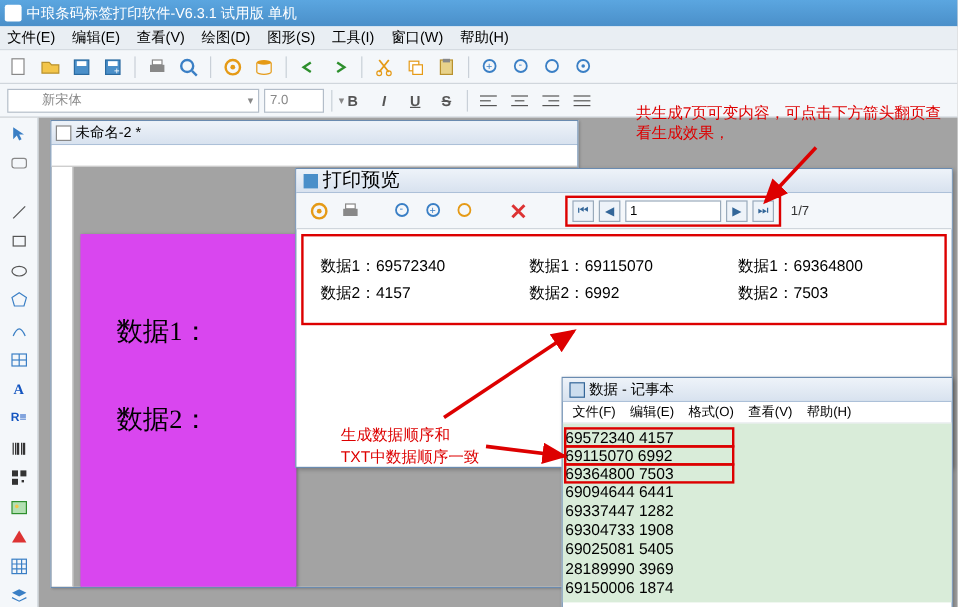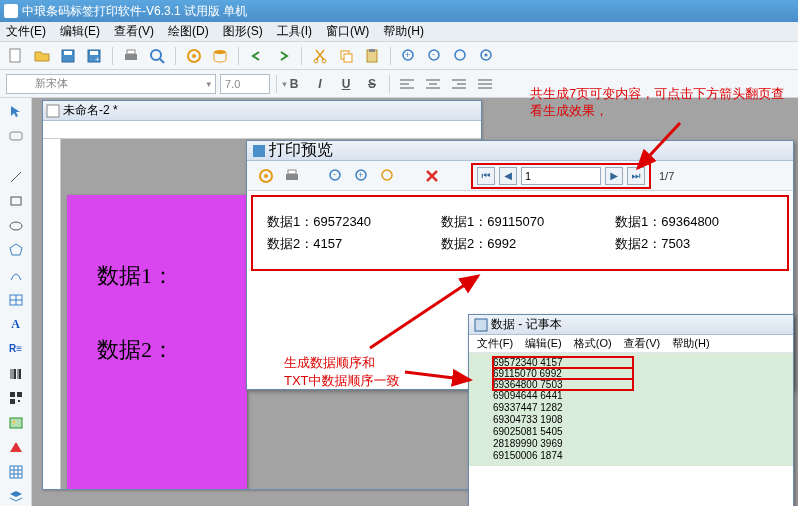--- a/index.html
+++ b/index.html
@@ -48,21 +48,21 @@
   .navbtn { width:18px; height:18px; border:1px solid #9ab; background:#eef3f9; display:flex; align-items:center; justify-content:center; cursor:pointer; font-size:10px; color:#369; }
   .navin { width:80px; height:18px; border:1px solid #9ab; background:#fff; padding:0 3px; font-size:11px; }
   .pcount { font-size:11px; color:#333; }
   .labels-row { display:flex; gap:0; padding:6px 6px; border:2px solid #d00; margin:4px 4px 0 4px; }
   .onelabel { flex:1; padding:6px 8px; font-family: SimSun, serif; font-size:13px; }
   .onelabel div { margin:4px 0; }
 
   .notepad { position:absolute; top:216px; left:468px; width:326px; height:200px; background:#fff; border:1px solid #6a8bb0; box-shadow:2px 2px 4px rgba(0,0,0,.35); z-index:40; }
   .notepad .nt { height:20px; background:linear-gradient(#eef3f9,#d8e2ef); display:flex; align-items:center; padding:0 6px; gap:4px; border-bottom:1px solid #acc0d8; font-size:12px; }
   .notepad .nmenu { height:18px; display:flex; gap:12px; padding:0 8px; align-items:center; border-bottom:1px solid #e2e6ea; font-size:11px; }
-  .ntext { font-family: "Courier New", monospace; font-size:10px; padding:4px 24px; background:#d9ecd9; white-space:pre; }
+  .ntext { font-family: "Courier New", monospace; font-size:13px; padding:4px 2px; background:#d9ecd9; white-space:pre; }
   .ntext .hl { outline:2px solid #d00; outline-offset:-1px; display:block; width:140px; }
   svg { overflow:visible; }
 </style>
 </head>
 <body>
 
 <div class="titlebar">
   <div class="ticon"></div>
   <div class="ttext">中琅条码标签打印软件-V6.3.1 试用版 单机</div>
 </div>

